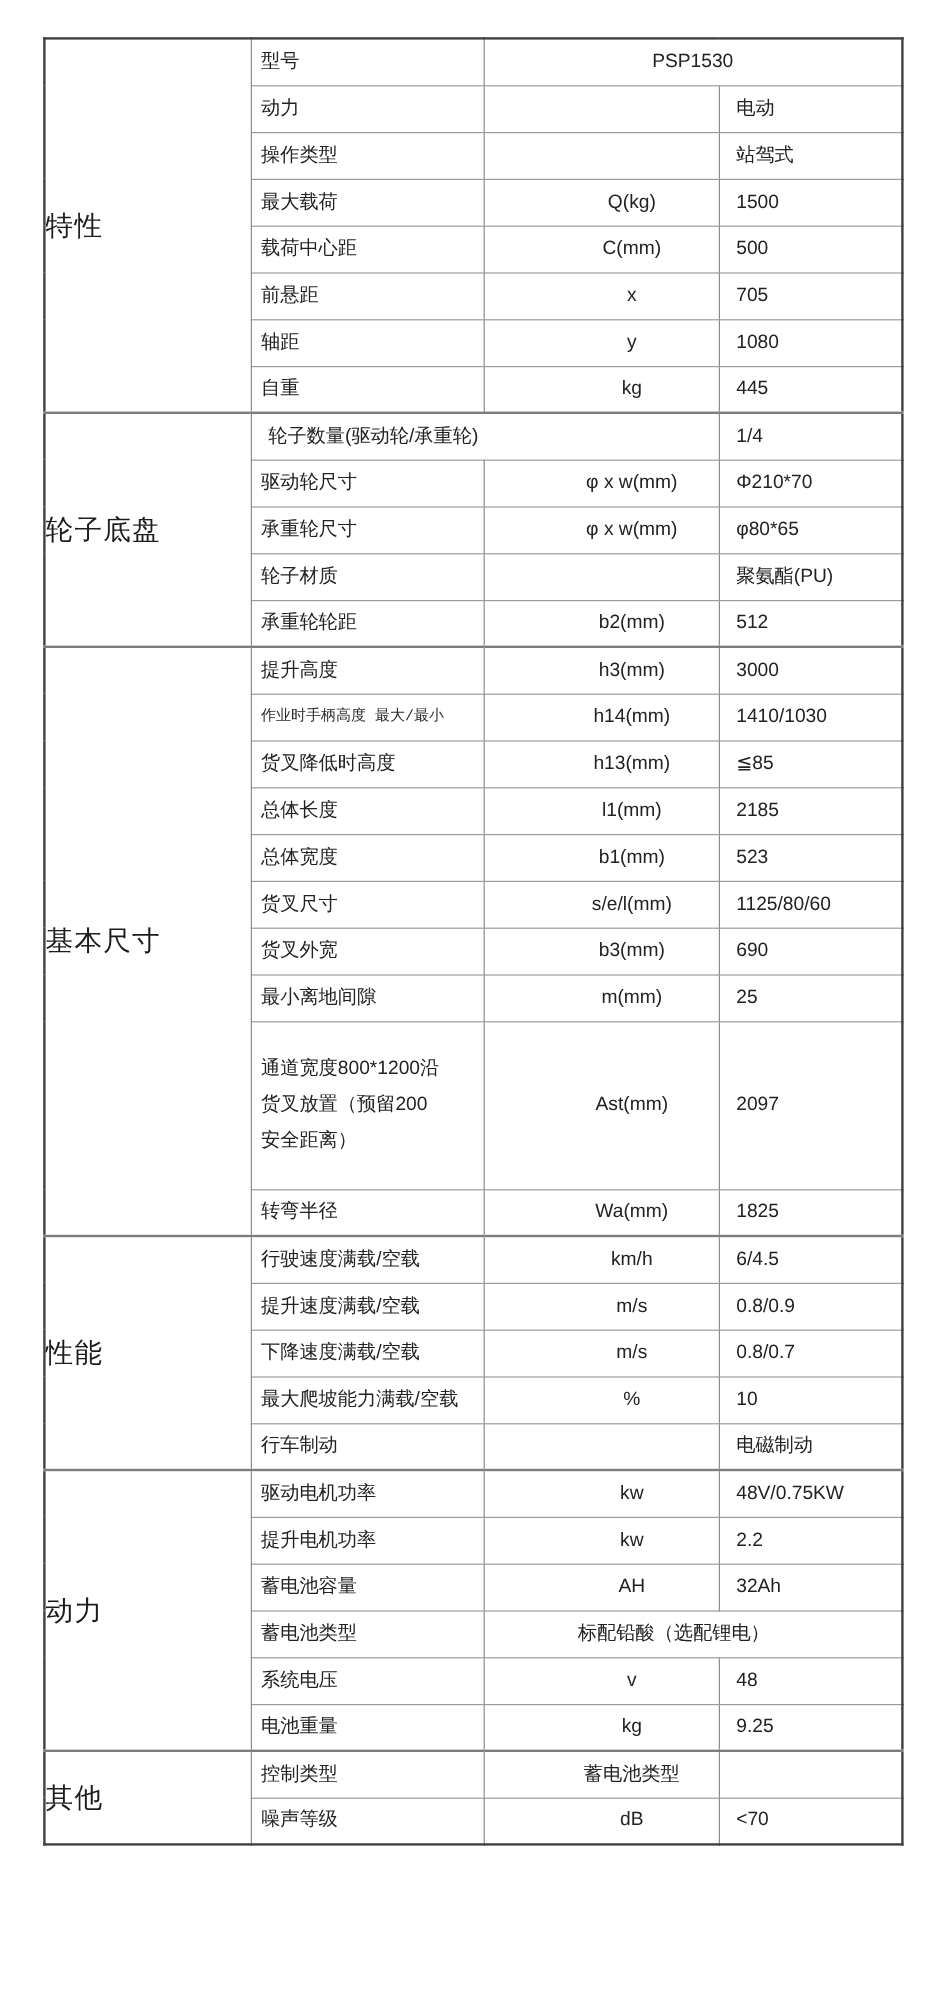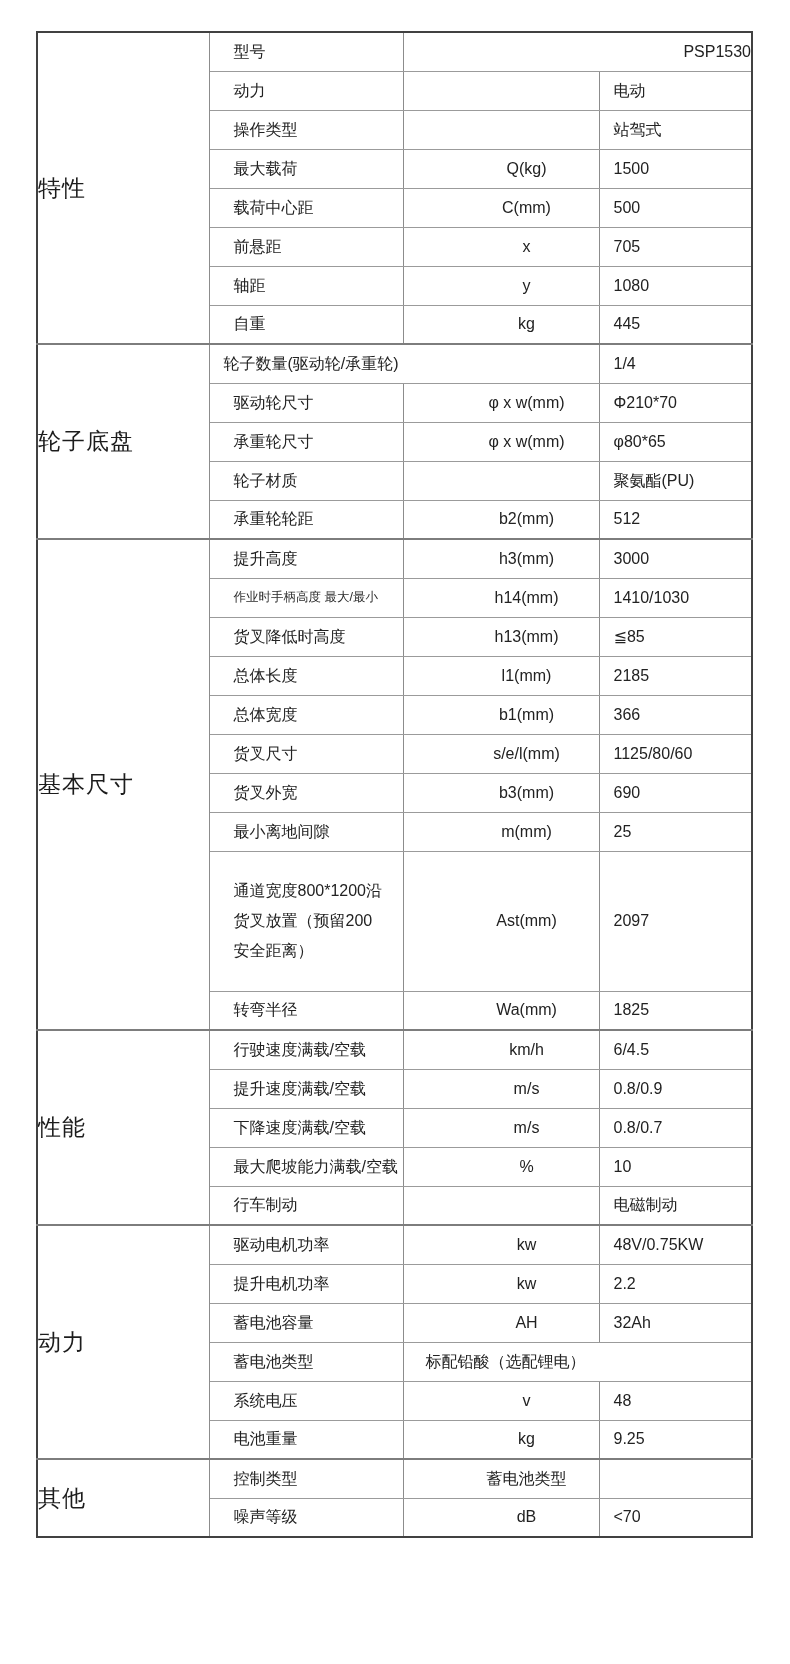--- a/index.html
+++ b/index.html
@@ -27,26 +27,26 @@
     border-right:1px solid #8c8c8c;
     vertical-align:middle;
     font-size:16px;line-height:1.25;
     padding:0;overflow:hidden;
   }
   tr.sec-top td{border-top:2px solid #7d7d7d;}
   td.cat{
     text-align:left;font-size:23px;color:#1c1c1c;
     letter-spacing:1px;
   }
-  td.l{padding-left:24px;}
-  td.l.small{font-size:12.5px;color:#2a2a2a;}
+  td.l{padding-left:8px;}
+  td.l.small{font-size:12.5px;color:#2a2a2a;font-family:Liberation Mono, monospace;}
   td.u{padding-left:51px;text-align:center;}
   td.v{padding-left:14px;}
-  td.uv-center{text-align:right;}
-  td.uv-left{padding-left:22px;}
+  td.uv-center{text-align:center;}
+  td.uv-left{padding-left:78px;}
   td.lu-merged{padding-left:14px;}
   .wrap{display:block;width:152px;line-height:30px;}
 </style>
 </head>
 <body>
 
 <table class="spec">
   <colgroup>
     <col class="c-cat">
       <col class="c-label">
@@ -139,21 +139,21 @@
     <td class="v">≦85</td>
   </tr>
   <tr class="r">
     <td class="l">总体长度</td>
     <td class="u">l1(mm)</td>
     <td class="v">2185</td>
   </tr>
   <tr class="r">
     <td class="l">总体宽度</td>
     <td class="u">b1(mm)</td>
-    <td class="v">366</td>
+    <td class="v">523</td>
   </tr>
   <tr class="r">
     <td class="l">货叉尺寸</td>
     <td class="u">s/e/l(mm)</td>
     <td class="v">1125/80/60</td>
   </tr>
   <tr class="r">
     <td class="l">货叉外宽</td>
     <td class="u">b3(mm)</td>
     <td class="v">690</td>

